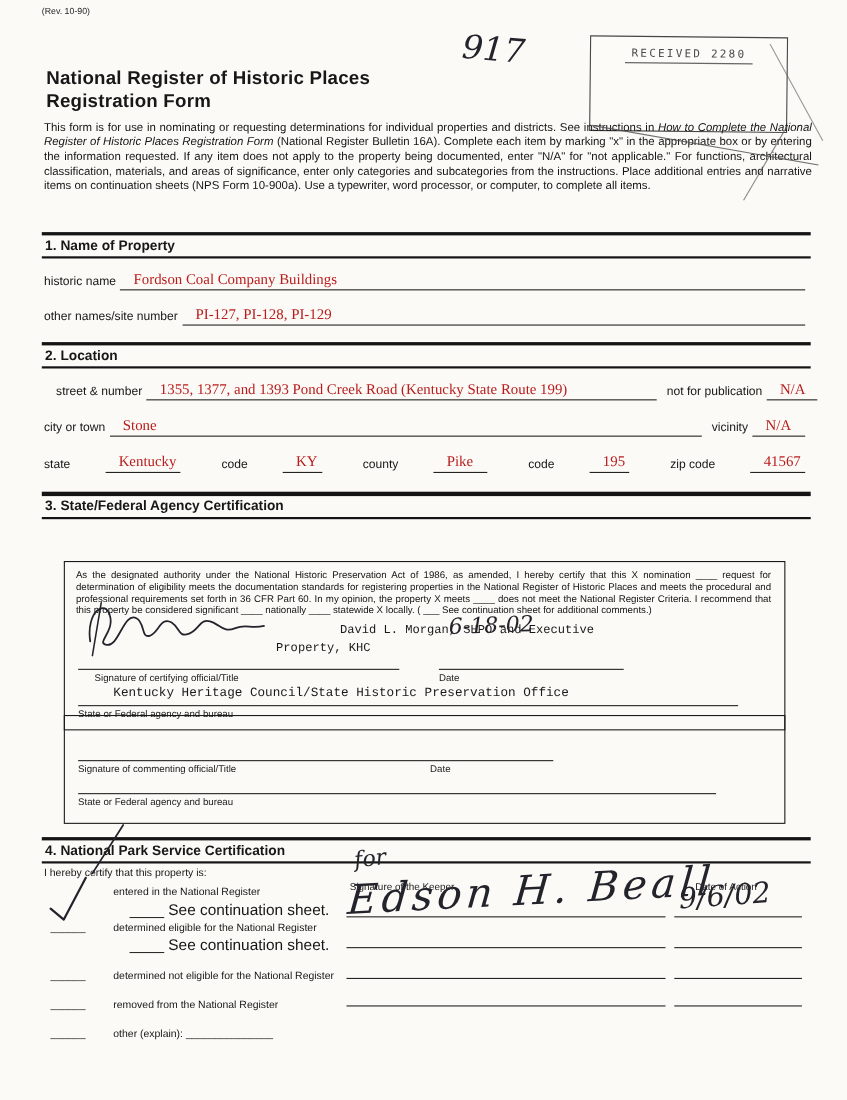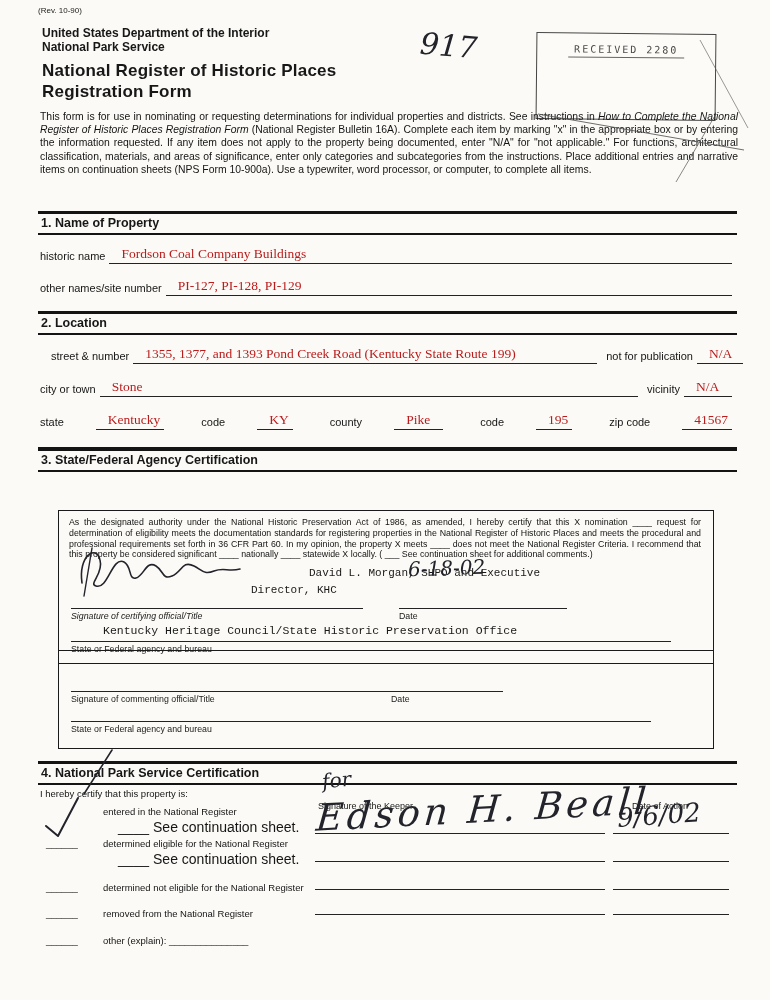--- a/index.html
+++ b/index.html
@@ -64,24 +64,20 @@
     z-index:5;
   }
 </style>
 </head>
 <body>
 
 <div class="page">
 
   <div class="abs rev" style="left:38px;top:6px;">(Rev. 10-90)</div>
 
-  <div class="abs dept" style="left:42px;top:26px;">
-    <div>United States Department of the Interior</div>
-    <div>National Park Service</div>
-  </div>
 
   <div class="abs hand" style="left:420px;top:28px;font-size:30px;transform:rotate(5deg);">917</div>
 
   <div class="abs stamp" style="left:536px;top:33px;width:178px;height:80px;">
     <span>RECEIVED  2280</span>
   </div>
 
   <div class="abs title" style="left:42px;top:60px;">
     <div>National Register of Historic Places</div>
     <div>Registration Form</div>
@@ -129,25 +125,25 @@
     <span class="lbl ml">zip code</span>
     <span class="val" style="width:48px;">41567</span>
   </div>
 
   <div class="abs sec-head" style="left:38px;top:447px;width:696px;border-top-width:4px;">3. State/Federal Agency Certification</div>
 
   <div class="abs cert-box" style="left:58px;top:486px;width:654px;height:152px;margin-top:24px;">
     <div class="abs fine" style="left:10px;top:6px;width:632px;">As the designated authority under the National Historic Preservation Act of 1986, as amended, I hereby certify that this   X   nomination ____ request for determination of eligibility meets the documentation standards for registering properties in the National Register of Historic Places and meets the procedural and professional requirements set forth in 36 CFR Part 60.  In my opinion, the property   X   meets ____ does not meet the National Register Criteria.  I recommend that this  property be considered significant ____ nationally ____ statewide   X   locally. ( ___ See continuation sheet for additional comments.)</div>
 
     <div class="abs typed" style="left:250px;top:56px;">David L. Morgan, SHPO and Executive</div>
-    <div class="abs typed" style="left:192px;top:73px;">Director, KHC</div>
+    <div class="abs typed" style="left:192px;top:73px;">Property, KHC</div>
 
     <div class="abs rule" style="left:12px;top:97px;width:292px;"></div>
     <div class="abs rule" style="left:340px;top:97px;width:168px;"></div>
-    <div class="abs tiny" style="left:12px;top:100px;font-style:italic;">Signature of certifying official/Title</div>
+    <div class="abs tiny" style="left:27px;top:100px;">Signature of certifying official/Title</div>
     <div class="abs tiny" style="left:340px;top:100px;">Date</div>
 
     <div class="abs typed" style="left:44px;top:113px;font-size:11.5px;">Kentucky Heritage Council/State Historic Preservation Office</div>
     <div class="abs rule" style="left:12px;top:130px;width:600px;"></div>
     <div class="abs tiny" style="left:12px;top:133px;">State or Federal agency and bureau</div>
   </div>
 
   <div class="abs hand" style="left:408px;top:556px;font-size:20px;transform:rotate(-2deg);z-index:6;">6-18-02</div>
 
   <div class="abs cert-box" style="left:58px;top:650px;width:654px;height:97px;">

